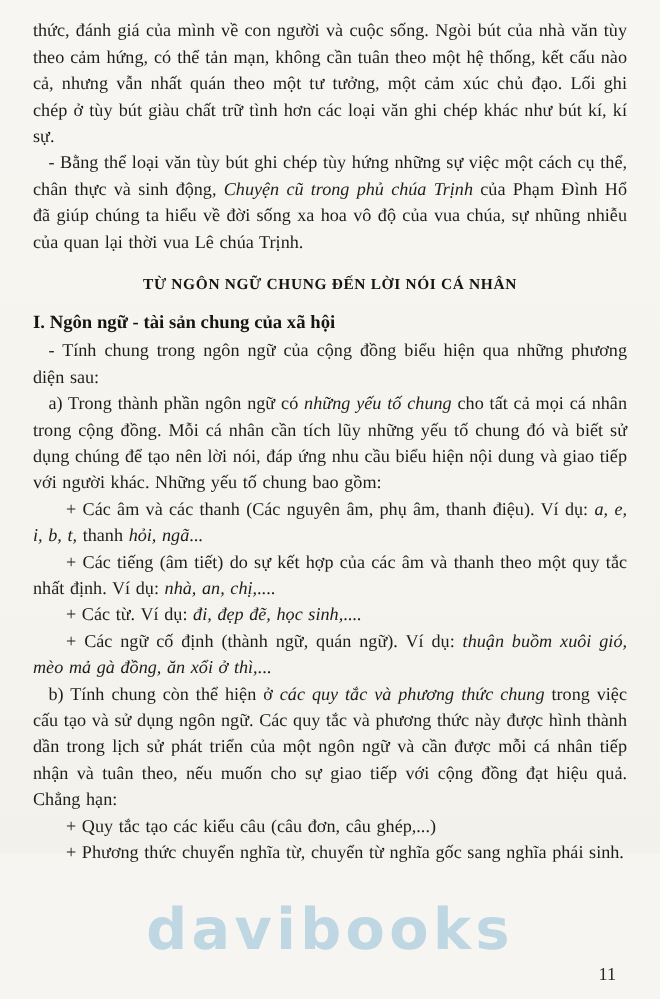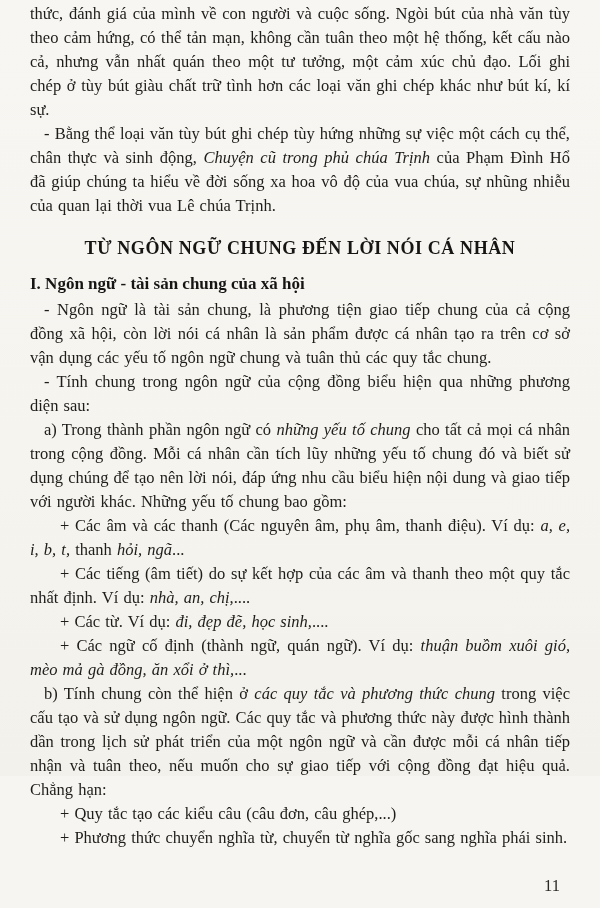--- a/index.html
+++ b/index.html
@@ -11,37 +11,37 @@
     color: #1e1d1a;
     position: relative;
     overflow: hidden;
   }
   .page {
     position: relative;
     width: 600px;
     height: 776px;
     background: linear-gradient(180deg, #f7f6f2 0%, #f5f4ef 60%, #f2f1ec 100%);
     box-sizing: border-box;
-    padding: 2px 30px 0 30px;
+    padding: 16px 30px 0 30px;
     z-index: 1;
   }
   p.body {
     margin: 0;
     font-size: 16.5px;
     line-height: 24px;
     text-align: justify;
     word-spacing: 1px;
   }
   p.no-indent { text-indent: 0; }
   p.indent { text-indent: 14px; }
   p.plus-indent { text-indent: 30px; }
   h1.chapter {
     margin: 20px 0 15px 0;
     text-align: center;
-    font-size: 18px;
+    font-size: 14px;
     font-weight: bold;
     letter-spacing: 0.6px;
     color: #161513;
   }
   h2.section {
     margin: 6px 0 4px 0;
     font-size: 17px;
     font-weight: bold;
     color: #161513;
   }
@@ -88,21 +88,20 @@
 <div class="page">
 
   <p class="body no-indent"><span>thức, đánh giá của mình về con người và cuộc sống. Ngòi bút của nhà văn tùy theo cảm hứng, có thể tản mạn, không cần tuân theo một hệ thống, kết cấu nào cả, nhưng vẫn nhất quán theo một tư tưởng, một cảm xúc chủ đạo. Lối ghi chép ở tùy bút giàu chất trữ tình hơn các loại văn ghi chép khác như bút kí, kí sự.</span></p>
 
   <p class="body indent"><span>- Bằng thể loại văn tùy bút ghi chép tùy hứng những sự việc một cách cụ thể, chân thực và sinh động, </span><em>Chuyện cũ trong phủ chúa Trịnh</em><span> của Phạm Đình Hổ đã giúp chúng ta hiểu về đời sống xa hoa vô độ của vua chúa, sự nhũng nhiễu của quan lại thời vua Lê chúa Trịnh.</span></p>
 
   <h1 class="chapter">TỪ NGÔN NGỮ CHUNG ĐẾN LỜI NÓI CÁ NHÂN</h1>
 
   <h2 class="section">I. Ngôn ngữ - tài sản chung của xã hội</h2>
 
-  <p class="body indent"><span>- Ngôn ngữ là tài sản chung, là phương tiện giao tiếp chung của cả cộng đồng xã hội, còn lời nói cá nhân là sản phẩm được cá nhân tạo ra trên cơ sở vận dụng các yếu tố ngôn ngữ chung và tuân thủ các quy tắc chung.</span></p>
 
   <p class="body indent"><span>- Tính chung trong ngôn ngữ của cộng đồng biểu hiện qua những phương diện sau:</span></p>
 
   <p class="body indent"><span>a) Trong thành phần ngôn ngữ có </span><em>những yếu tố chung</em><span> cho tất cả mọi cá nhân trong cộng đồng. Mỗi cá nhân cần tích lũy những yếu tố chung đó và biết sử dụng chúng để tạo nên lời nói, đáp ứng nhu cầu biểu hiện nội dung và giao tiếp với người khác. Những yếu tố chung bao gồm:</span></p>
 
   <p class="body plus-indent"><span>+ Các âm và các thanh (Các nguyên âm, phụ âm, thanh điệu). Ví dụ: </span><em>a, e, i, b, t,</em><span> thanh </span><em>hỏi, ngã</em><span>...</span></p>
 
   <p class="body plus-indent"><span>+ Các tiếng (âm tiết) do sự kết hợp của các âm và thanh theo một quy tắc nhất định. Ví dụ: </span><em>nhà, an, chị,</em><span>....</span></p>
 
   <p class="body plus-indent"><span>+ Các từ. Ví dụ: </span><em>đi, đẹp đẽ, học sinh,</em><span>....</span></p>
@@ -111,15 +110,16 @@
 
   <p class="body indent"><span>b) Tính chung còn thể hiện ở </span><em>các quy tắc và phương thức chung</em><span> trong việc cấu tạo và sử dụng ngôn ngữ. Các quy tắc và phương thức này được hình thành dần trong lịch sử phát triển của một ngôn ngữ và cần được mỗi cá nhân tiếp nhận và tuân theo, nếu muốn cho sự giao tiếp với cộng đồng đạt hiệu quả. Chẳng hạn:</span></p>
 
   <p class="body plus-indent"><span>+ Quy tắc tạo các kiểu câu (câu đơn, câu ghép,...)</span></p>
 
   <p class="body plus-indent"><span>+ Phương thức chuyển nghĩa từ, chuyển từ nghĩa gốc sang nghĩa phái sinh.</span></p>
 
 </div>
 
 <div class="watermark">
+  <span class="wm-logo">davibooks</span>
 </div>
 
 <div class="page-number">11</div>
 
 </body></html>

